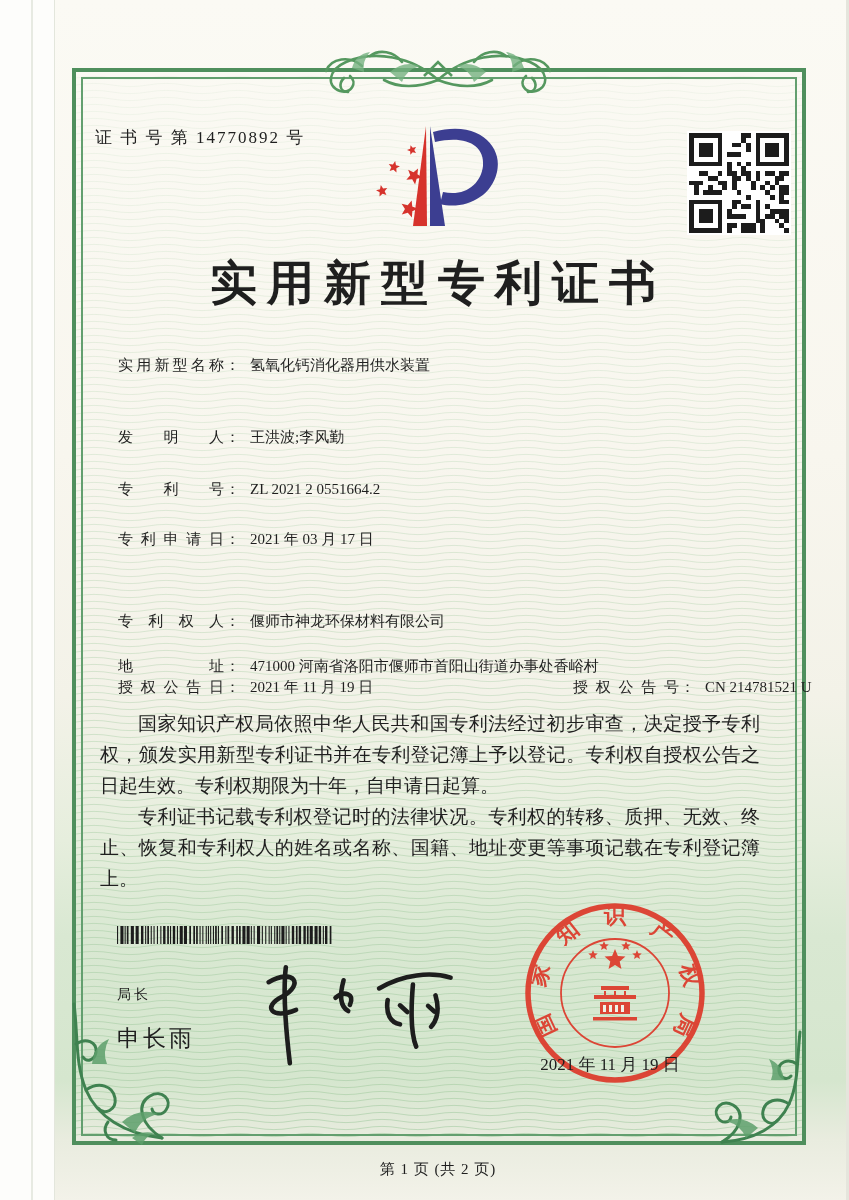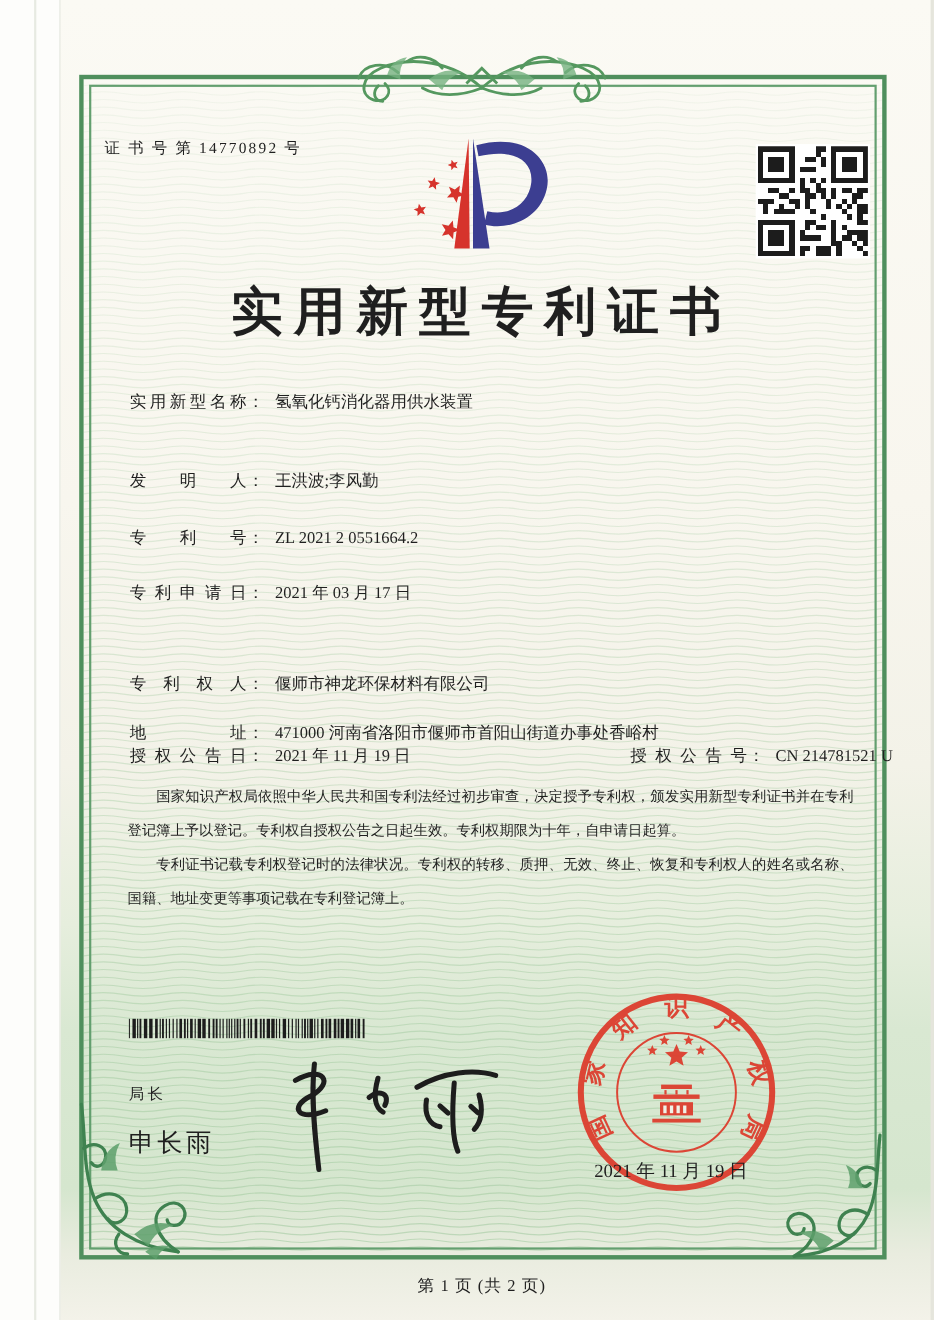--- a/index.html
+++ b/index.html
@@ -6,31 +6,31 @@
   body{font-family:"Liberation Serif","DejaVu Serif",serif;color:#1f1f1f;}
   .page{position:relative;width:849px;height:1200px;overflow:hidden;
     background:linear-gradient(180deg,#fbfaf4 0%,#f8f6ee 38%,#f3f2e8 58%,#e6eedd 70%,#d9e8d2 78%,#d5e6ce 90%,#e9ecdf 95%,#f3f2e9 100%);}
   .scan-strip{position:absolute;left:0;top:0;width:54px;height:1200px;background:#fdfdfb;border-right:1px solid #e3e6dc;}
   .scan-line{position:absolute;left:31px;top:0;width:2px;height:1200px;background:#d9ded2;opacity:.6;}
   .scan-right{position:absolute;right:0;top:0;width:3px;height:1200px;background:#e5e5dc;}
   .frame-outer{position:absolute;left:72px;top:68px;width:726px;height:1069px;border:4px solid #4f8f5d;}
   .frame-inner{position:absolute;left:81px;top:77px;width:712px;height:1055px;border:2px solid #639f6f;}
   .waves{position:absolute;left:76px;top:72px;width:726px;height:1069px;}
   .ornament{position:absolute;}
-  .cert-no{position:absolute;left:95px;top:126px;font-size:14px;letter-spacing:2px;}
+  .cert-no{position:absolute;left:95px;top:126px;font-size:17px;letter-spacing:2px;}
   .logo{position:absolute;left:352px;top:114px;width:155px;height:124px;}
   .qr{position:absolute;left:687px;top:131px;width:100px;height:100px;background:#fff;padding:2px;}
   .title{position:absolute;left:72px;top:252px;width:732px;text-align:center;
     font-size:47px;font-weight:bold;letter-spacing:10px;}
   .row{position:absolute;left:118px;font-size:15px;white-space:nowrap;}
   .row .lbl{display:inline-block;width:106px;text-align:justify;text-align-last:justify;vertical-align:bottom;}
   .row .val{margin-left:10px;}
   .row .colon{margin-left:1px;}
   .pair2{position:absolute;left:455px;top:0;}
-  .bodytext{position:absolute;left:100px;top:708px;width:660px;font-size:13px;line-height:31px;text-align:justify;margin-left:16px;}
+  .bodytext{position:absolute;left:100px;top:708px;width:660px;font-size:19px;line-height:31px;text-align:justify;}
   .bodytext p{margin:0;text-indent:2em;}
   .barcode{position:absolute;left:117px;top:926px;width:218px;height:18px;}
   .signer-title{position:absolute;left:117px;top:986px;font-size:14px;letter-spacing:3px;}
   .signer-name{position:absolute;left:117px;top:1023px;font-size:23px;letter-spacing:3px;}
   .signature{position:absolute;left:232px;top:948px;width:235px;height:118px;}
   .seal{position:absolute;left:520px;top:898px;width:190px;height:190px;opacity:.93;}
   .seal-date{position:absolute;left:515px;top:1053px;width:190px;text-align:center;font-size:17px;}
   .page-info{position:absolute;left:72px;top:1112px;width:732px;text-align:center;font-size:15px;letter-spacing:1px;margin-top:48px;}
   .back-note{position:absolute;left:72px;top:1160px;width:732px;text-align:center;font-size:16.5px;letter-spacing:3px;}
 </style>

